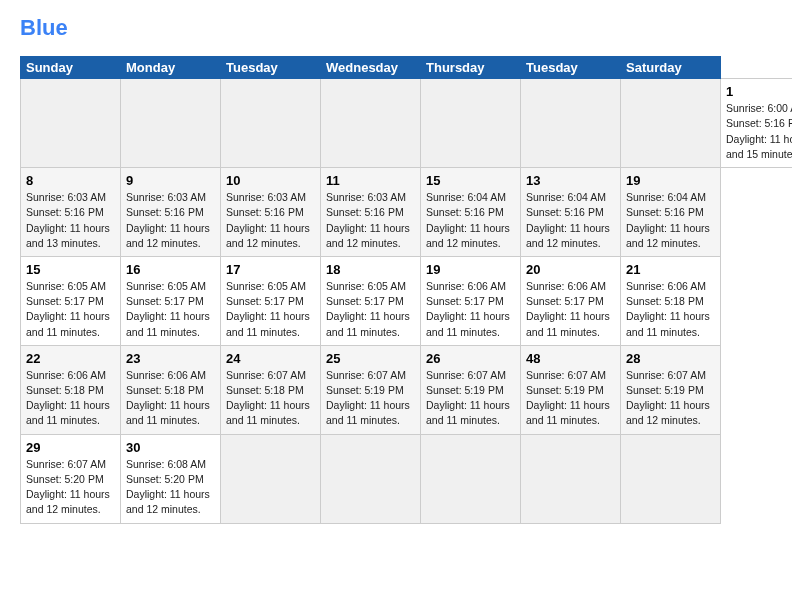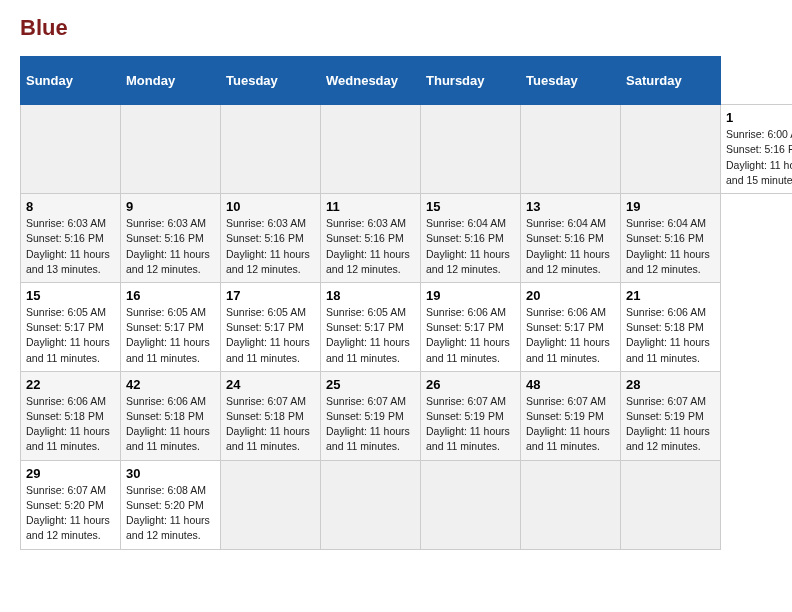--- a/index.html
+++ b/index.html
@@ -19,21 +19,21 @@
     .logo {
       display: flex;
       align-items: center;
     }
     .logo-text {
       font-size: 22px;
       font-weight: bold;
       line-height: 1.1;
     }
     .logo-general { color: #333; }
-    .logo-blue { color: #7f1d1d; }
+    .logo-blue { color: #3b82f6; }
     .logo-icon {
       width: 28px;
       height: 28px;
       margin-left: 2px;
     }
     .title-block {
       text-align: right;
     }
     .main-title {
       font-size: 32px;
@@ -45,21 +45,21 @@
       color: #444;
     }
     table {
       width: 100%;
       border-collapse: collapse;
       font-size: 11px;
     }
     thead tr th {
       background-color: #1a5fa8;
       color: #fff;
-      padding: 16px 5px;
+      padding: 3px 5px;
       text-align: left;
       font-size: 13px;
       font-weight: bold;
       border: 1px solid #1a5fa8;
     }
     tbody tr td {
       border: 1px solid #ccc;
       padding: 5px 5px;
       vertical-align: top;
       background: #fff;
@@ -185,21 +185,21 @@
           <span class="day-num">21</span>
           <div class="day-info">Sunrise: 6:06 AM<br>Sunset: 5:18 PM<br>Daylight: 11 hours and 11 minutes.</div>
         </td>
       </tr>
       <tr>
         <td>
           <span class="day-num">22</span>
           <div class="day-info">Sunrise: 6:06 AM<br>Sunset: 5:18 PM<br>Daylight: 11 hours and 11 minutes.</div>
         </td>
         <td>
-          <span class="day-num">42</span>
+          <span class="day-num">23</span>
           <div class="day-info">Sunrise: 6:06 AM<br>Sunset: 5:18 PM<br>Daylight: 11 hours and 11 minutes.</div>
         </td>
         <td>
           <span class="day-num">24</span>
           <div class="day-info">Sunrise: 6:07 AM<br>Sunset: 5:18 PM<br>Daylight: 11 hours and 11 minutes.</div>
         </td>
         <td>
           <span class="day-num">25</span>
           <div class="day-info">Sunrise: 6:07 AM<br>Sunset: 5:19 PM<br>Daylight: 11 hours and 11 minutes.</div>
         </td>

